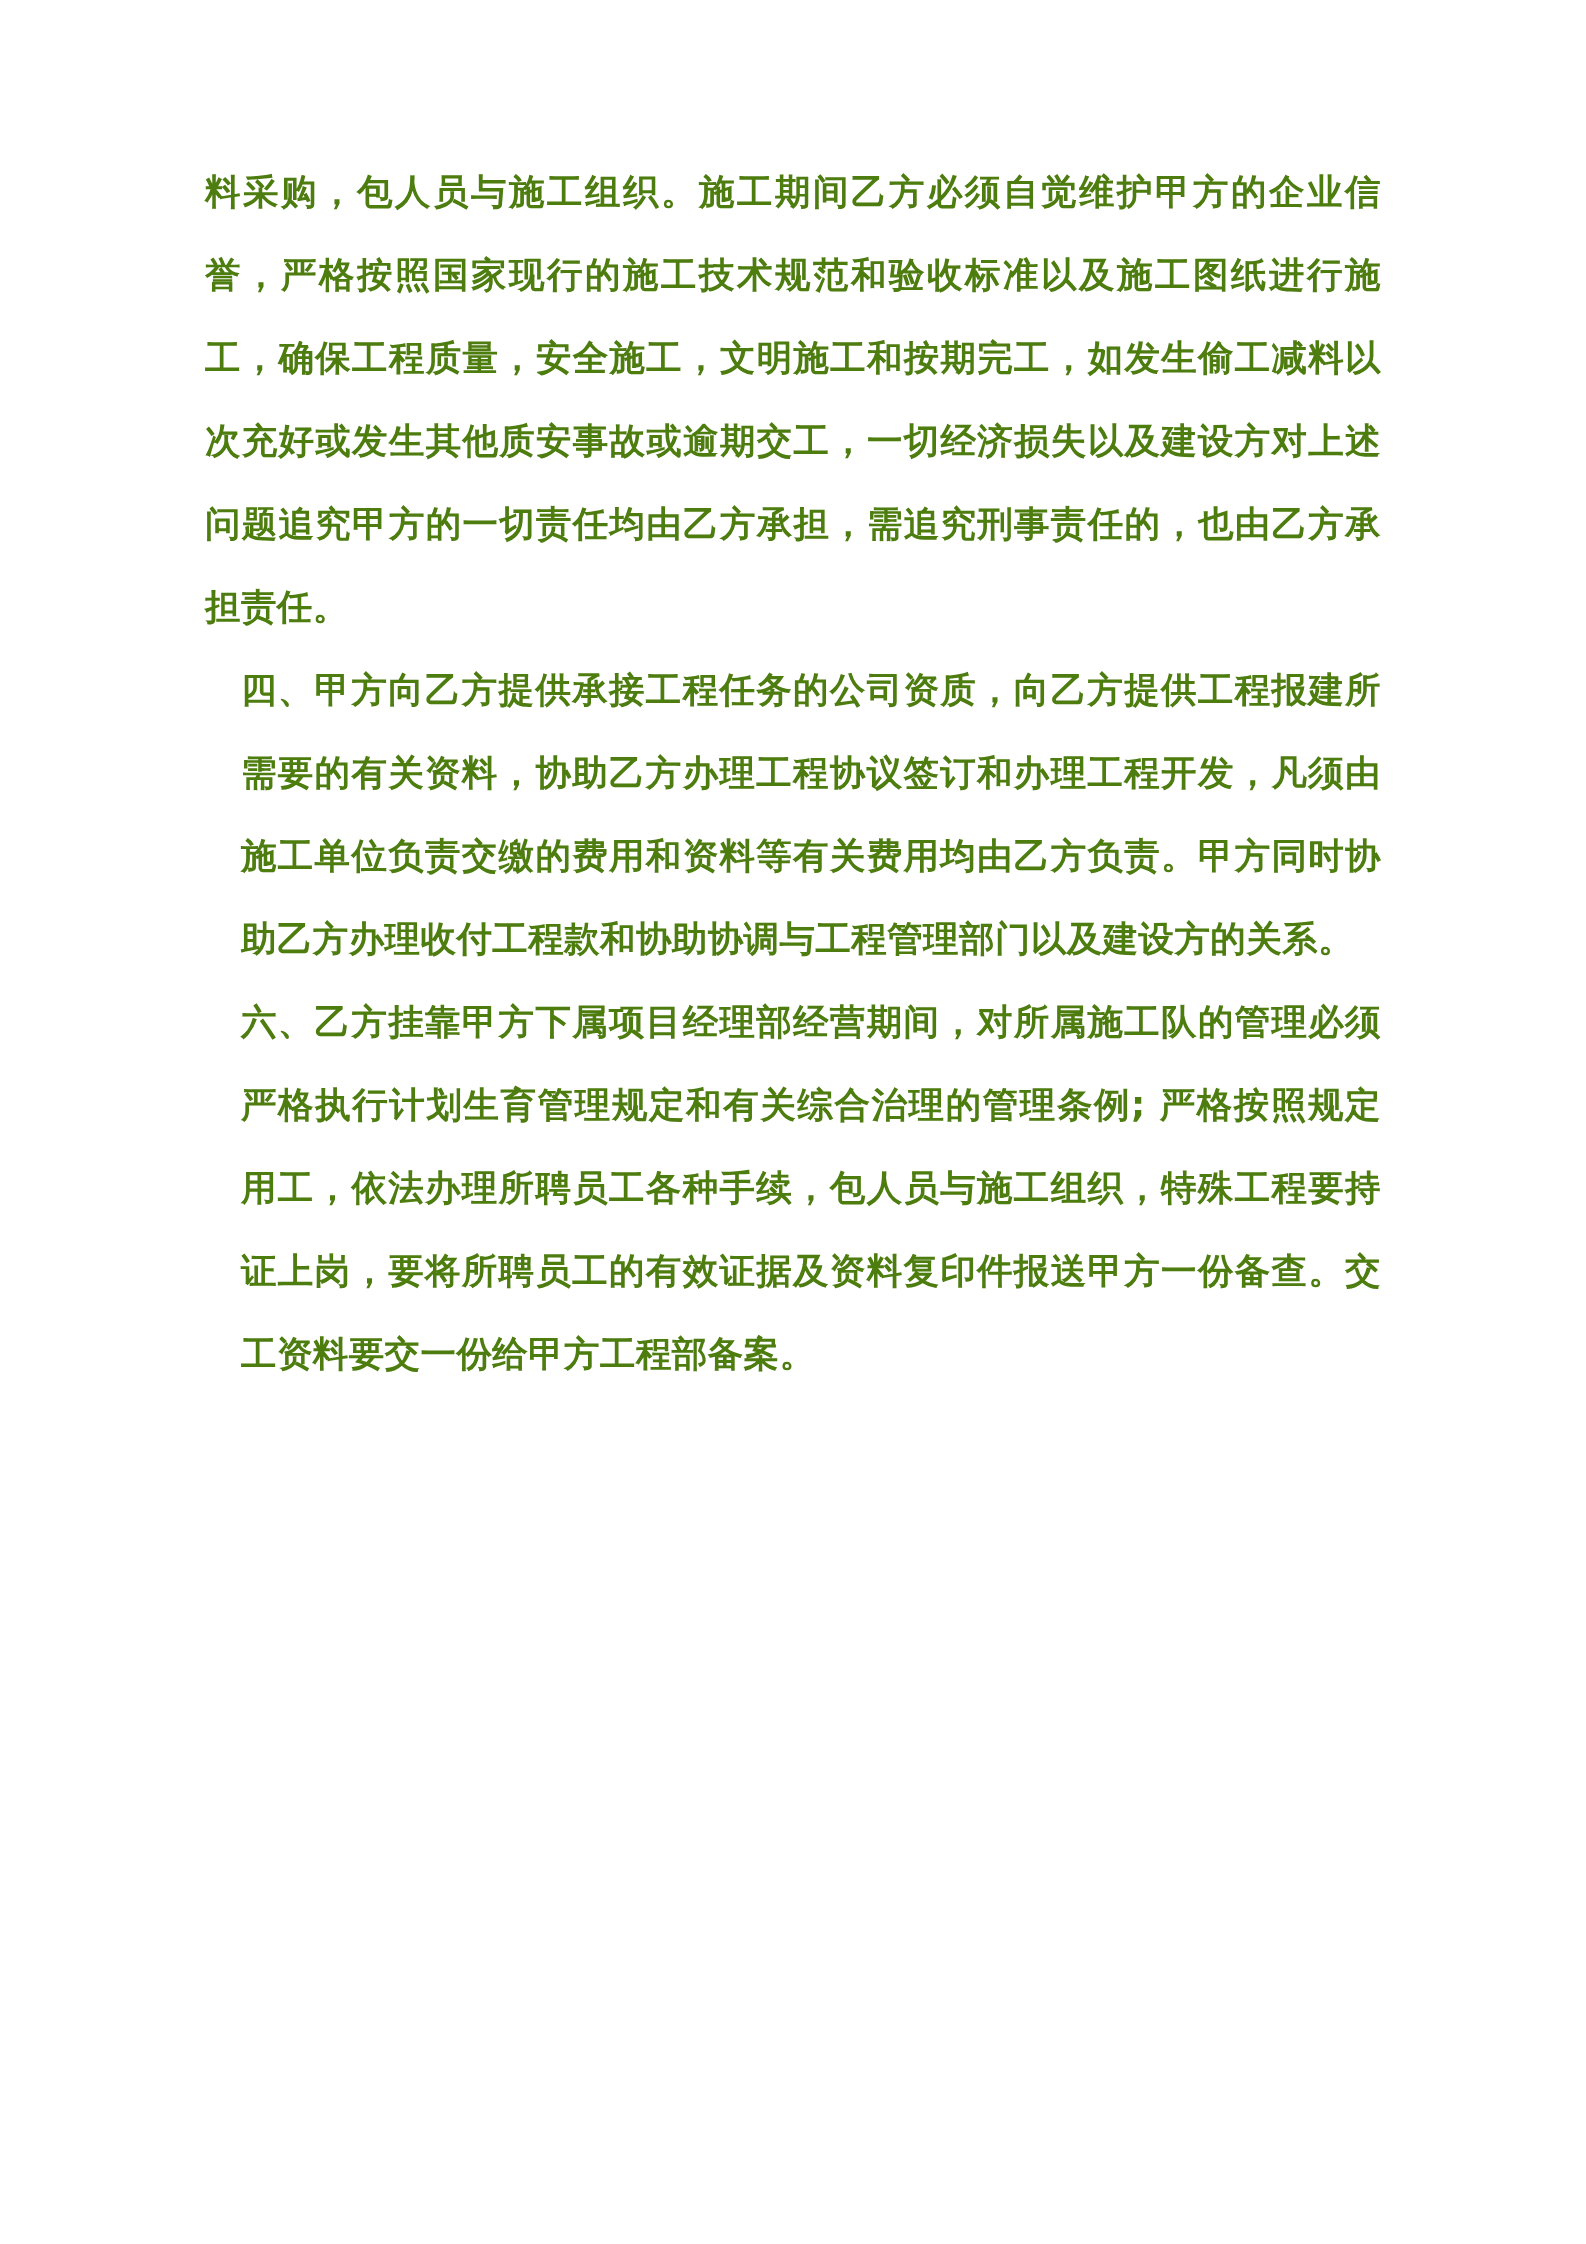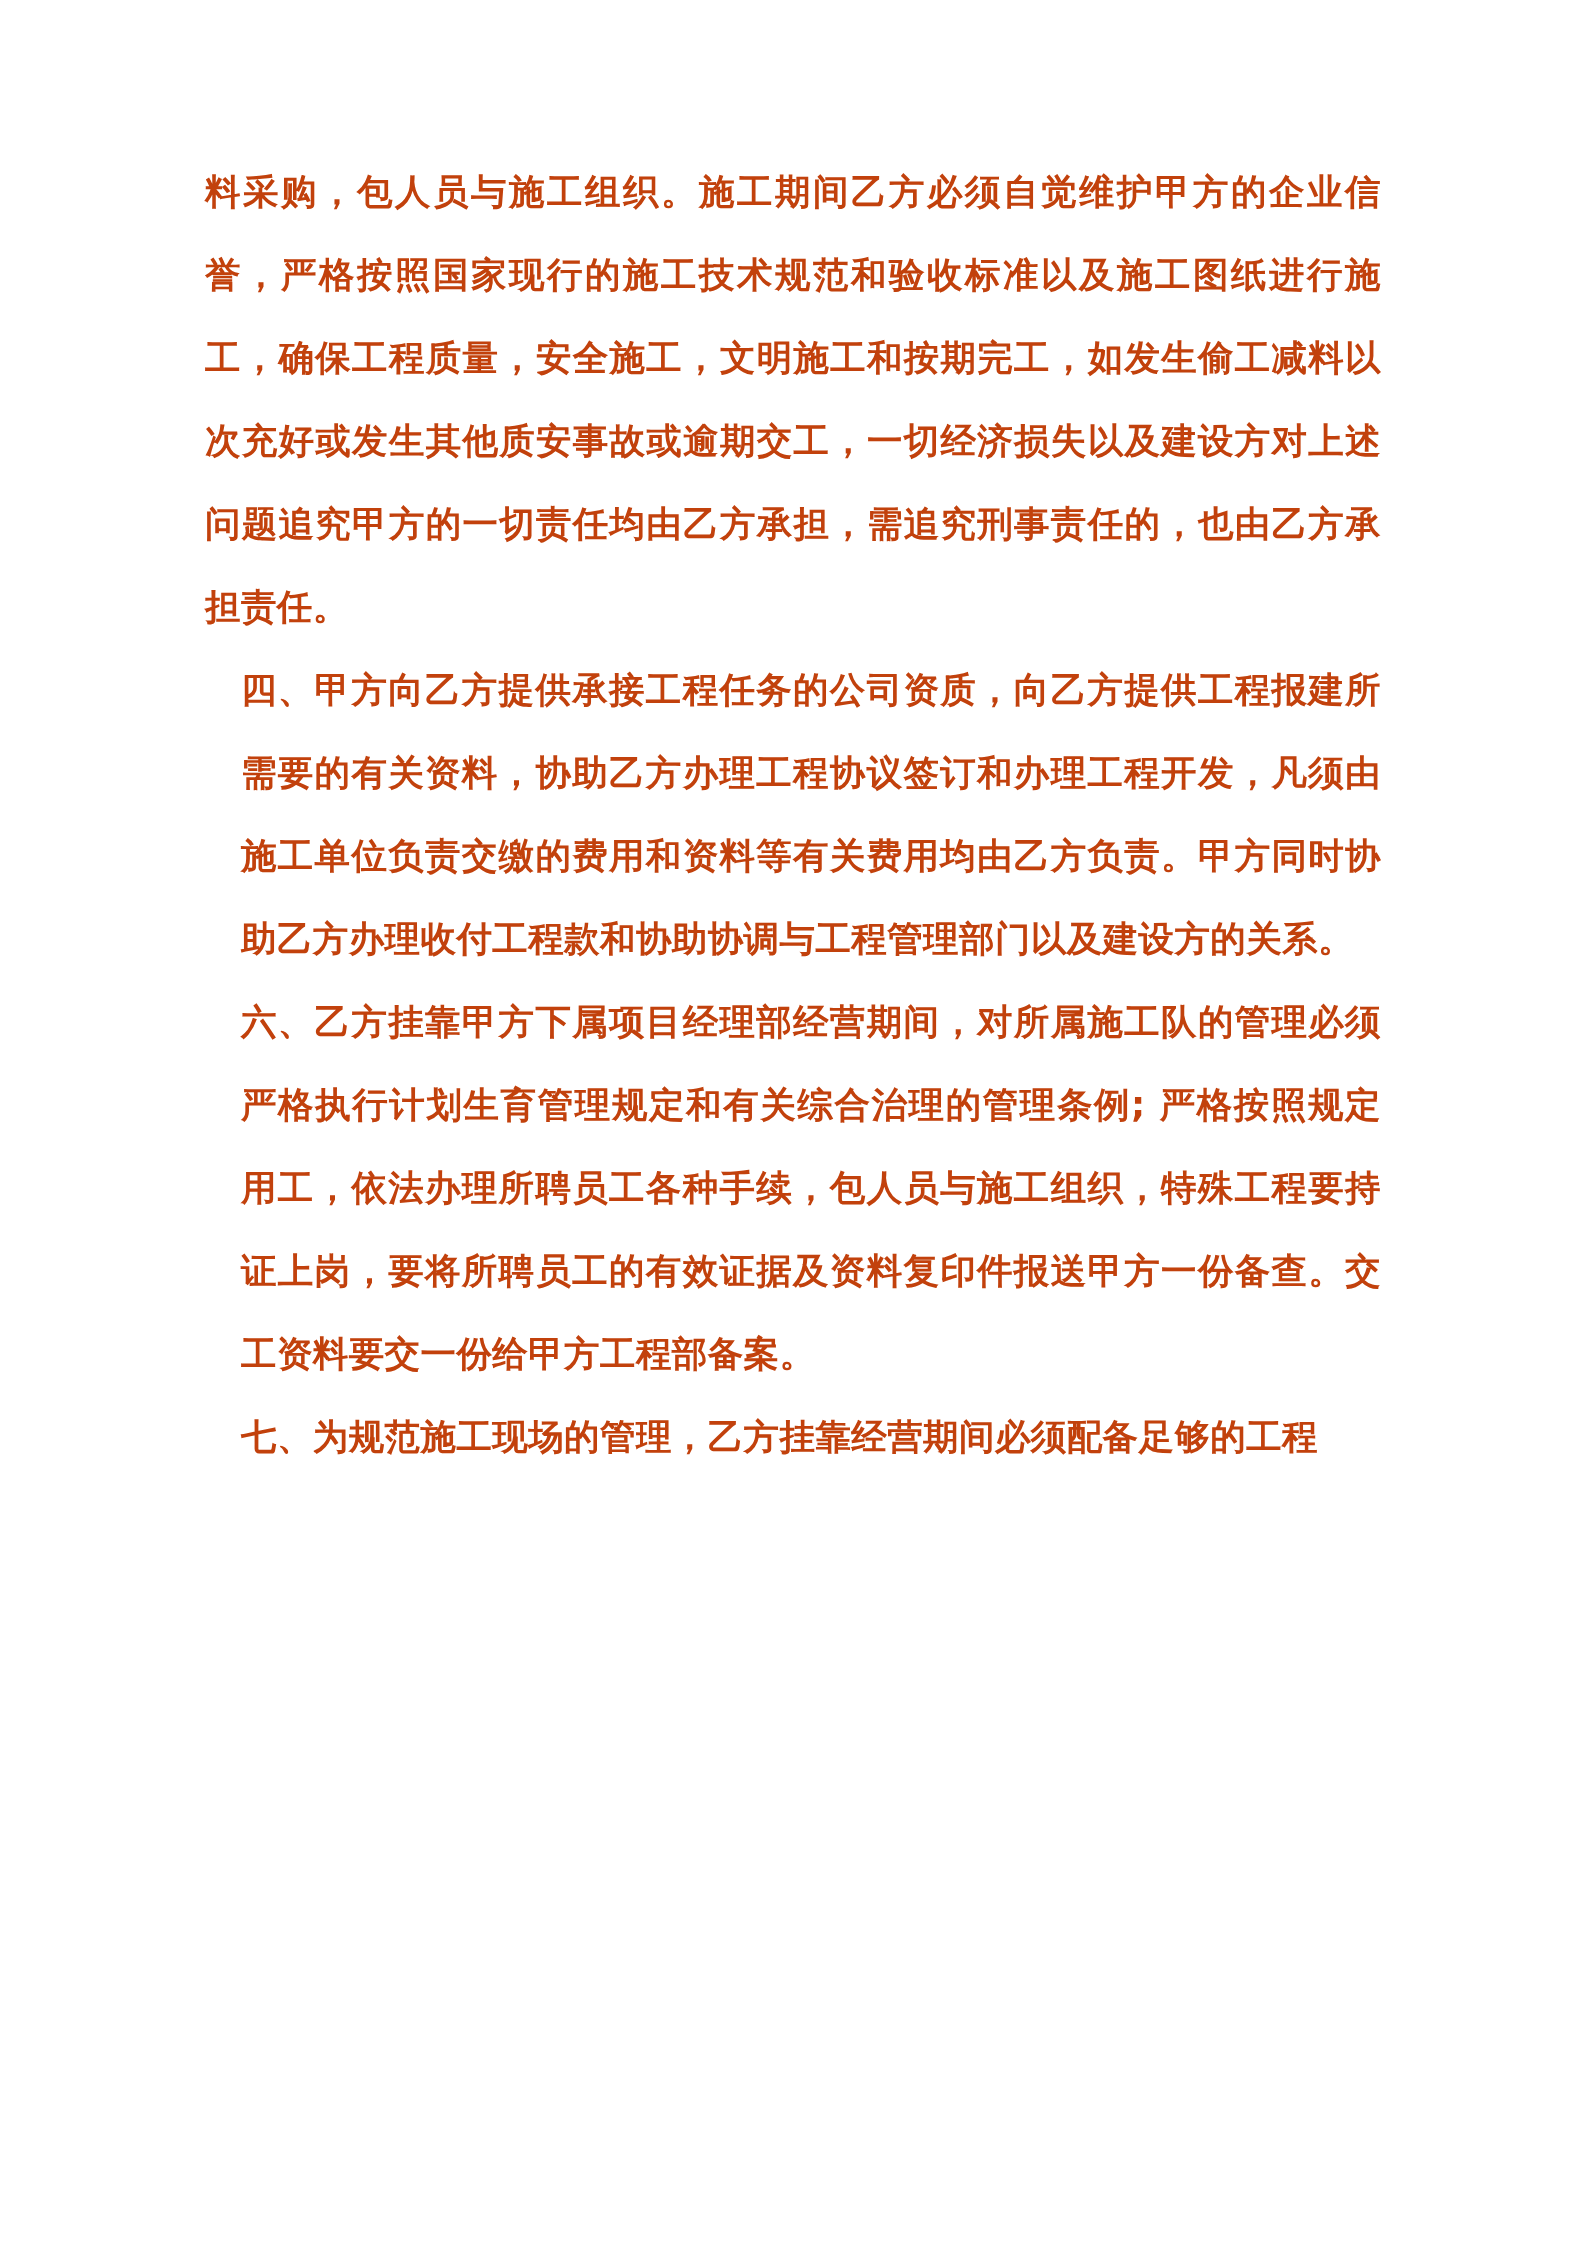--- a/index.html
+++ b/index.html
@@ -20,21 +20,21 @@
     box-sizing: border-box;
     padding: 150px 205px 0 205px;
   }
   .doc-body {
     width: 1176px;
   }
   p.para {
     margin: 0 0 0 0;
     font-size: 35.5px;
     line-height: 83px;
-    color: #c2410c;
+    color: #4d7c0f;
     text-align: justify;
     text-justify: inter-ideograph;
     font-weight: 700;
     letter-spacing: 0.4px;
     font-family: "DejaVu Sans", "Liberation Sans", sans-serif;
   }
   p.cont {
     text-indent: 0;
   }
   .para + .para {
@@ -43,15 +43,14 @@
   }
 </style>
 </head>
 <body>
 
 <div class="page">
   <div class="doc-body">
     <p class="para cont">料采购，包人员与施工组织。施工期间乙方必须自觉维护甲方的企业信誉，严格按照国家现行的施工技术规范和验收标准以及施工图纸进行施工，确保工程质量，安全施工，文明施工和按期完工，如发生偷工减料以次充好或发生其他质安事故或逾期交工，一切经济损失以及建设方对上述问题追究甲方的一切责任均由乙方承担，需追究刑事责任的，也由乙方承担责任。</p>
     <p class="para">四、甲方向乙方提供承接工程任务的公司资质，向乙方提供工程报建所需要的有关资料，协助乙方办理工程协议签订和办理工程开发，凡须由施工单位负责交缴的费用和资料等有关费用均由乙方负责。甲方同时协助乙方办理收付工程款和协助协调与工程管理部门以及建设方的关系。</p>
     <p class="para">六、乙方挂靠甲方下属项目经理部经营期间，对所属施工队的管理必须严格执行计划生育管理规定和有关综合治理的管理条例; 严格按照规定用工，依法办理所聘员工各种手续，包人员与施工组织，特殊工程要持证上岗，要将所聘员工的有效证据及资料复印件报送甲方一份备查。交工资料要交一份给甲方工程部备案。</p>
-    <p class="para">七、为规范施工现场的管理，乙方挂靠经营期间必须配备足够的工程</p>
   </div>
 </div>
 
 </body></html>

